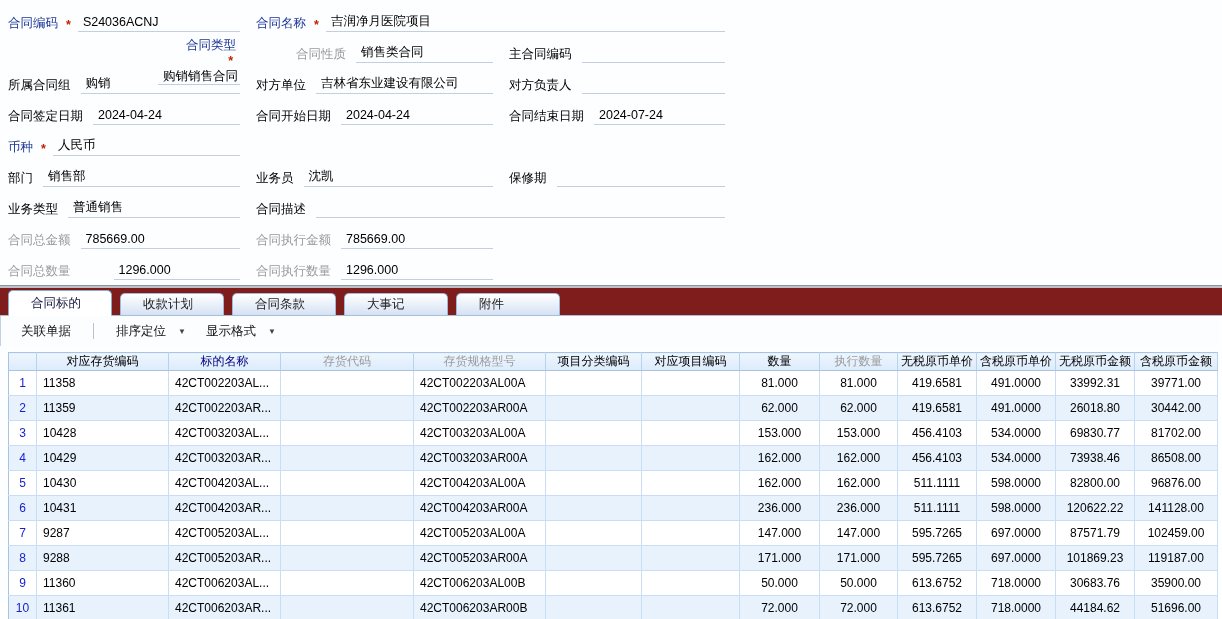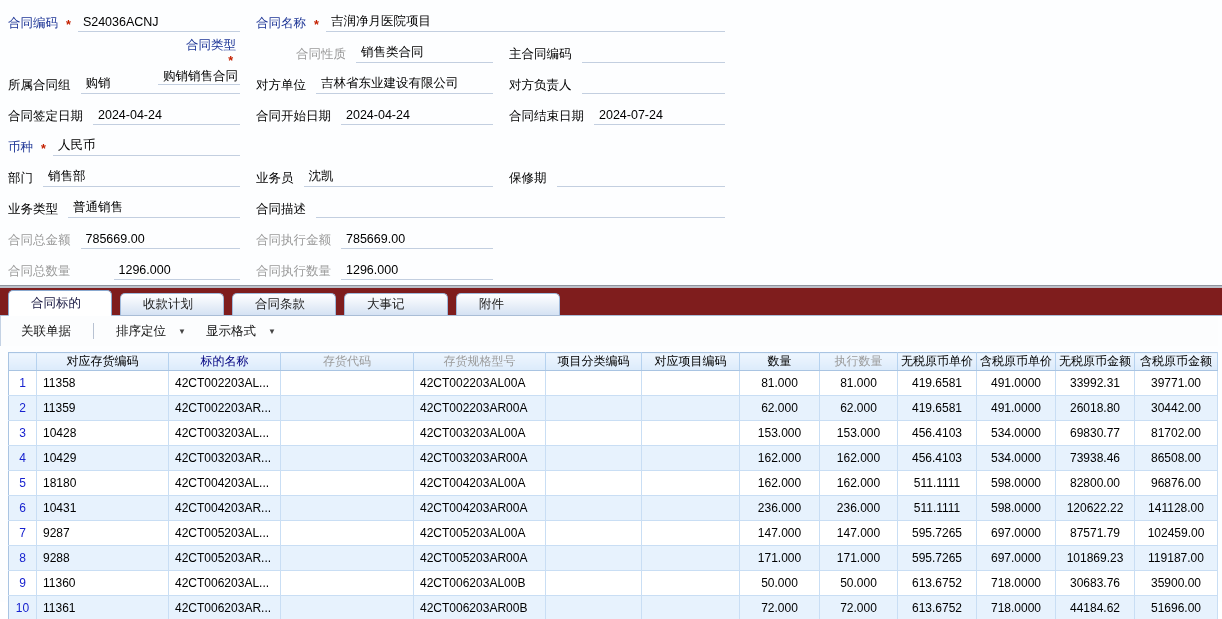--- a/index.html
+++ b/index.html
@@ -255,21 +255,21 @@
             <td></td>
             <td class="num">162.000</td>
             <td class="num">162.000</td>
             <td class="num">456.4103</td>
             <td class="num">534.0000</td>
             <td class="num">73938.46</td>
             <td class="num">86508.00</td>
           </tr>
           <tr class="odd">
             <td class="rownum">5</td>
-            <td>18180</td>
+            <td>10430</td>
             <td>42CT004203AL...</td>
             <td></td>
             <td>42CT004203AL00A</td>
             <td></td>
             <td></td>
             <td class="num">162.000</td>
             <td class="num">162.000</td>
             <td class="num">511.1111</td>
             <td class="num">598.0000</td>
             <td class="num">82800.00</td>

